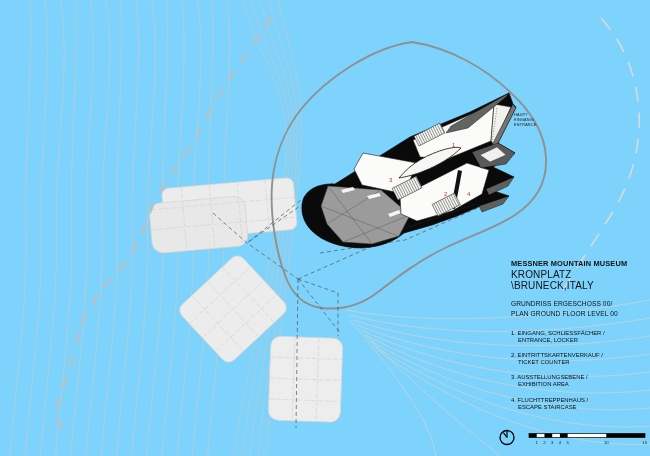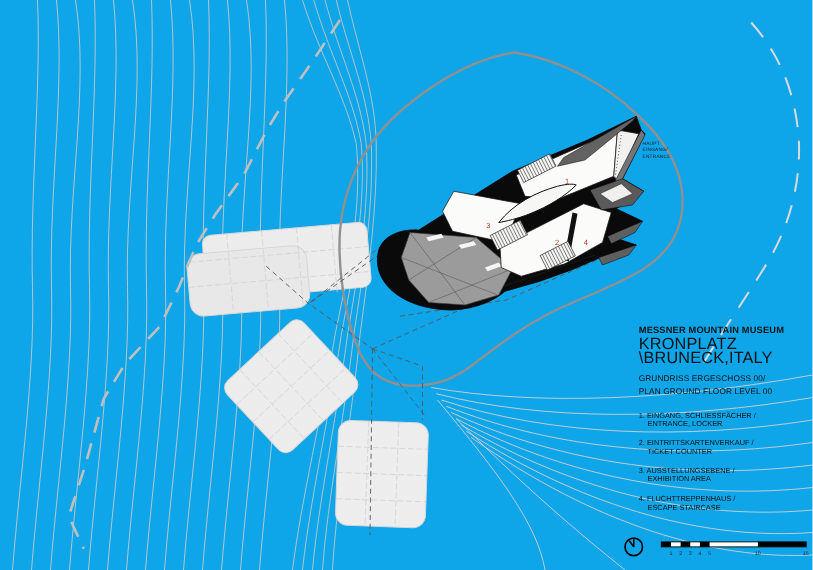--- a/index.html
+++ b/index.html
@@ -1,21 +1,21 @@
 <!DOCTYPE html>
 <html><head>
 <meta charset="utf-8">
 <style>
   html,body{margin:0;padding:0;background:#fff;}
-  .canvas{position:relative;width:650px;height:456px;background:#0ea5e9;overflow:hidden;
+  .canvas{position:relative;width:650px;height:456px;background:#7dd3fc;overflow:hidden;
           font-family:"Liberation Sans",sans-serif;}
   svg{position:absolute;left:0;top:0;}
   .title-block{position:absolute;left:511px;top:258px;width:136px;color:#111;}
   .tb-line1,.tb-line2{font-size:7.4px;font-weight:bold;line-height:11px;letter-spacing:.15px;}
-  .tb-line3{font-size:13px;font-weight:normal;line-height:11px;letter-spacing:.15px;}
+  .tb-line3{font-size:10px;font-weight:normal;line-height:11px;letter-spacing:.15px;}
   .tb-sub{margin-top:8px;}
   .tb-sub div{font-size:6.6px;line-height:10.4px;letter-spacing:.1px;}
   .legend{margin-top:10px;}
   .legend-item{margin-bottom:8.5px;}
   .legend-item .de{font-size:5.9px;line-height:6.9px;}
   .legend-item .en{font-size:5.9px;line-height:6.9px;padding-left:7px;}
   text{font-family:"Liberation Sans",sans-serif;}
   .roomnum{font-size:6px;fill:#c0392b;}
   .entlabel{font-size:3.8px;fill:#1a1a1a;letter-spacing:.2px;}
   .scalenum{font-size:4.2px;fill:#222;text-anchor:middle;}

